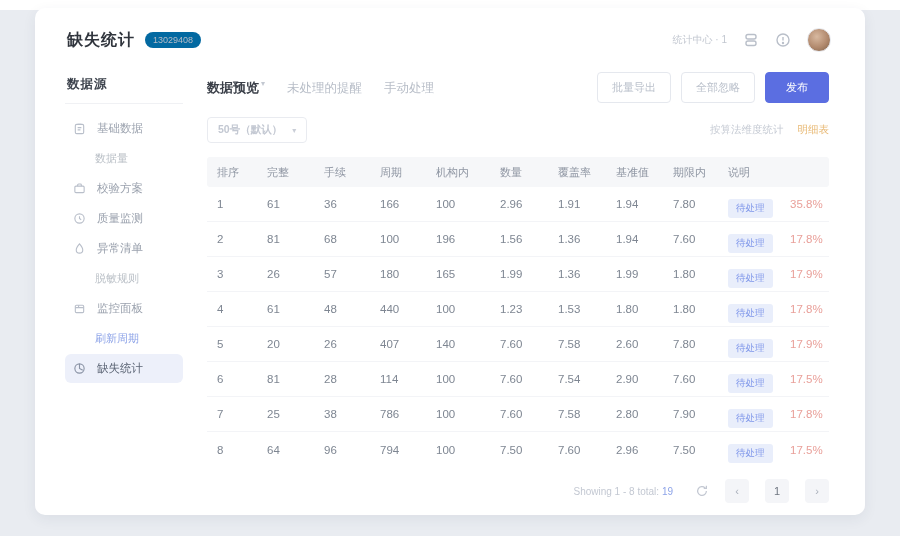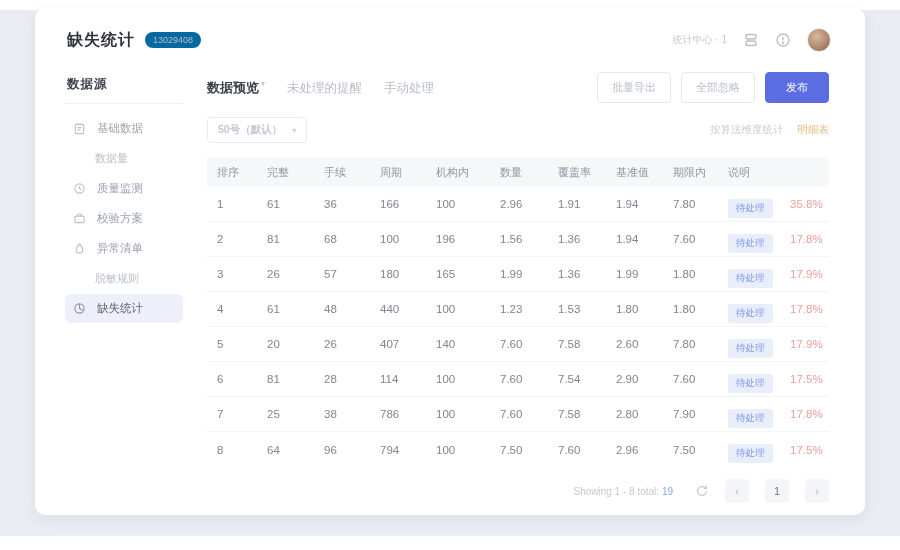--- a/index.html
+++ b/index.html
@@ -128,45 +128,57 @@
                   </svg>
                 </span>
                 <span>基础数据</span>
               </div>
               <div class="side-item sub">
                 <span>数据量</span>
               </div>
               <div class="side-item">
                 <span class="sicon">
                   <svg viewBox="0 0 14 14" fill="none" stroke="currentColor" stroke-width="1.2">
+                    <rect x="2" y="4.5" width="10" height="7" rx="1.2"></rect>
+                    <path d="M5 4.5V3.2A1 1 0 0 1 6 2.2h2a1 1 0 0 1 1 1v1.3"></path>
+                  </svg>
+                </span>
+                <span>校验方案</span>
+              </div>
+              <div class="side-item">
+                <span class="sicon">
+                  <svg viewBox="0 0 14 14" fill="none" stroke="currentColor" stroke-width="1.2">
                     <circle cx="7" cy="7" r="5"></circle>
                     <path d="M7 4.5V7l1.8 1.3"></path>
                   </svg>
                 </span>
                 <span>质量监测</span>
               </div>
               <div class="side-item">
                 <span class="sicon">
                   <svg viewBox="0 0 14 14" fill="none" stroke="currentColor" stroke-width="1.2">
-                    <rect x="2" y="4.5" width="10" height="7" rx="1.2"></rect>
-                    <path d="M5 4.5V3.2A1 1 0 0 1 6 2.2h2a1 1 0 0 1 1 1v1.3"></path>
-                  </svg>
-                </span>
-                <span>校验方案</span>
-              </div>
-              <div class="side-item">
-                <span class="sicon">
-                  <svg viewBox="0 0 14 14" fill="none" stroke="currentColor" stroke-width="1.2">
                     <path d="M7 2C7 2 3.5 6 3.5 8.5a3.5 3.5 0 0 0 7 0C10.5 6 7 2 7 2z"></path>
                   </svg>
                 </span>
                 <span>异常清单</span>
               </div>
               <div class="side-item sub">
                 <span>脱敏规则</span>
+              </div>
+              <div class="side-item">
+                <span class="sicon">
+                  <svg viewBox="0 0 14 14" fill="none" stroke="currentColor" stroke-width="1.2">
+                    <rect x="2.5" y="3.5" width="9" height="8" rx="1.2"></rect>
+                    <path d="M2.5 6h9M6 3.5v2.5"></path>
+                  </svg>
+                </span>
+                <span>监控面板</span>
+              </div>
+              <div class="side-item sub sub-active">
+                <span>刷新周期</span>
               </div>
               <div class="side-item selected">
                 <span class="sicon">
                   <svg viewBox="0 0 14 14" fill="none" stroke="currentColor" stroke-width="1.2">
                     <circle cx="7" cy="7" r="5"></circle>
                     <path d="M7 2v5l3.5 2"></path>
                   </svg>
                 </span>
                 <span>缺失统计</span>
               </div>

